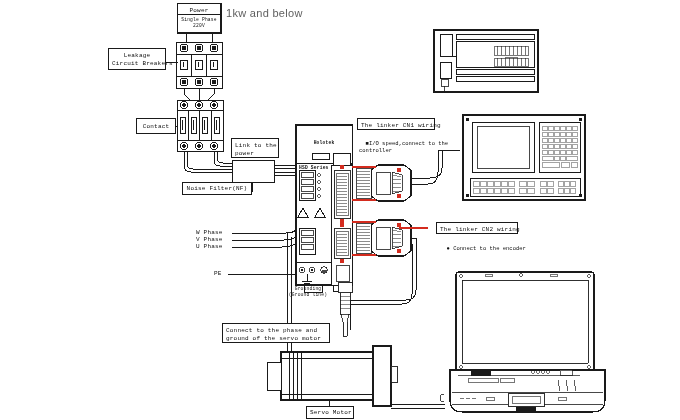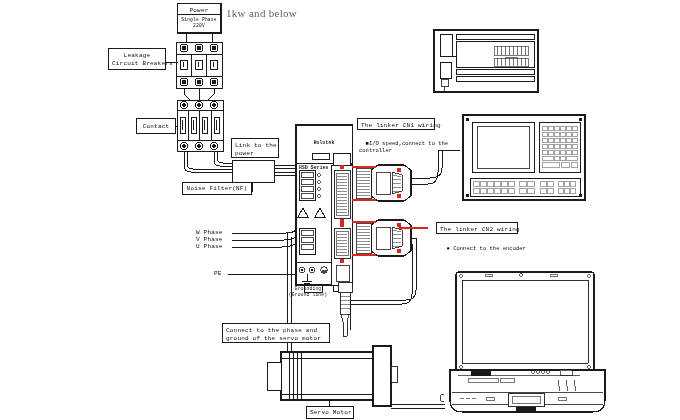--- a/index.html
+++ b/index.html
@@ -6,21 +6,21 @@
   body{width:680px;height:420px;position:relative;overflow:hidden;
        font-family:"Liberation Mono",monospace;color:#111;}
   .stage{position:absolute;left:0;top:0;width:680px;height:420px;}
   svg{position:absolute;left:0;top:0;}
   .lbl{position:absolute;border:1px solid #1a1a1a;background:#fff;
        font-family:"Liberation Mono",monospace;font-size:6px;line-height:8px;
        color:#111;text-align:center;padding:2px 3px;white-space:pre;
        box-sizing:border-box;letter-spacing:.2px;}
   .plain{position:absolute;font-family:"Liberation Mono",monospace;
          font-size:6px;line-height:8px;color:#111;white-space:pre;letter-spacing:.2px;}
-  .title{position:absolute;font-family:Liberation Serif, serif;
+  .title{position:absolute;font-family:Liberation Sans, sans-serif;
          font-size:11px;color:#5f5f5f;letter-spacing:.3px;white-space:nowrap;}
   .note{position:absolute;font-family:"Liberation Mono",monospace;
         font-size:5.5px;line-height:7px;color:#111;white-space:pre;}
   .tiny{font-size:4.6px;line-height:6px;}
 </style>
 </head>
 <body>
 
 <div class="stage">
 

